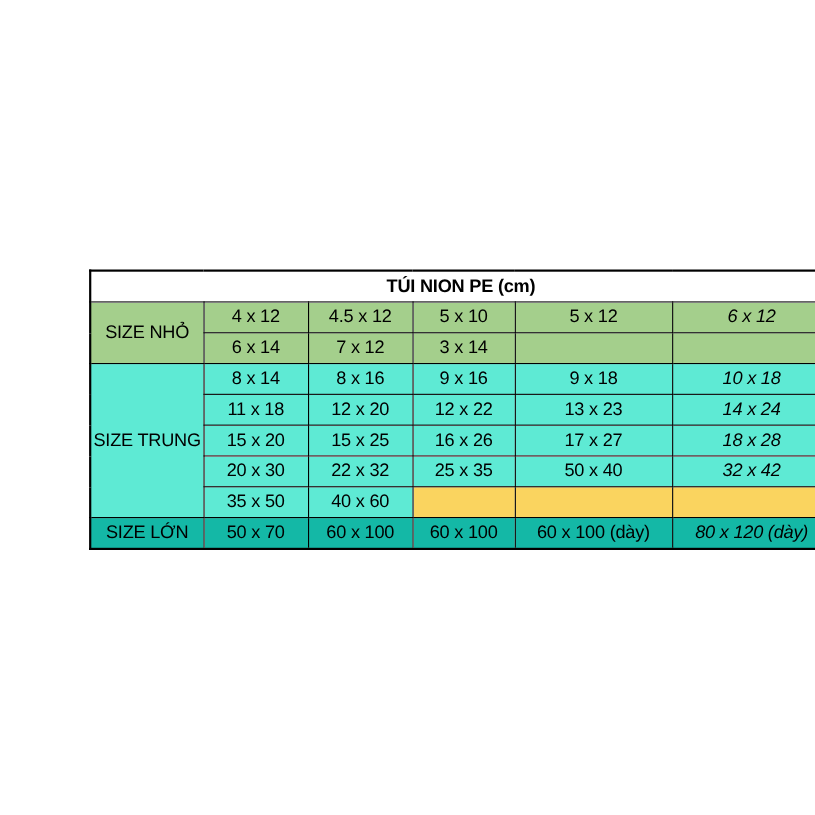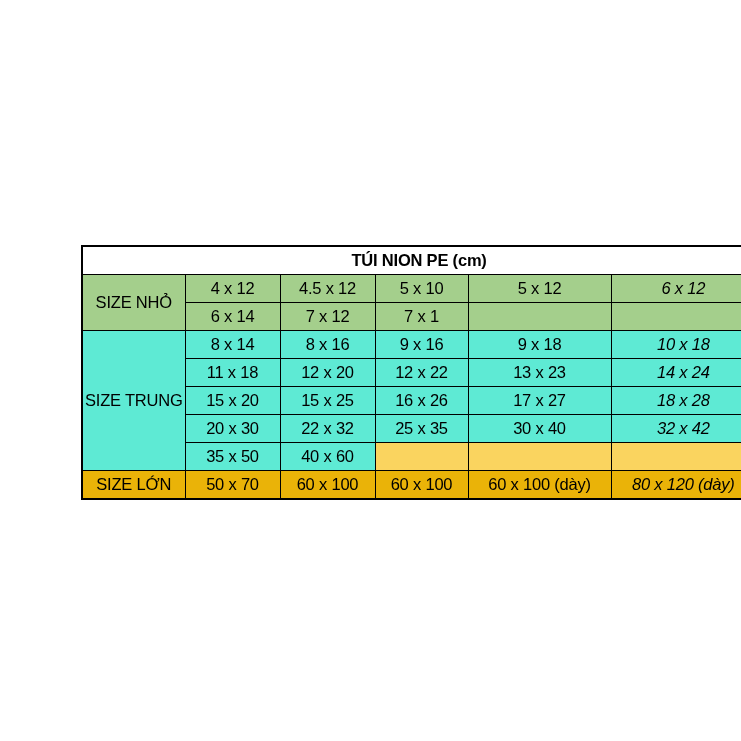--- a/index.html
+++ b/index.html
@@ -60,21 +60,21 @@
     border-bottom: 2px solid #000000;
   }
   .label-cell {
     font-weight: normal;
     font-size: 16.5px;
     letter-spacing: -0.3px;
     line-height: 1.15;
   }
   .green { background: #a4cf8c; }
   .yellow { background: #5eead4; }
-  .gray  { background: #eab308; }
+  .gray  { background: #14b8a6; }
 
   
   .sep-light-left { border-left: 1px solid #ffffff; font-style: italic; }
 
   .blank-green { background: #a4cf8c; }
   .blank-yellow { background: #fad45f; }
 </style>
 </head>
 <body>
 
@@ -100,21 +100,21 @@
         <td class="green">4 x 12</td>
         <td class="green">4.5 x 12</td>
         <td class="green">5 x 10</td>
         <td class="green">5 x 12</td>
         <td class="green sep-light-left">6 x 12</td>
       </tr>
 
       <tr>
         <td class="green">6 x 14</td>
         <td class="green">7 x 12</td>
-        <td class="green">7 x 1</td>
+        <td class="green">3 x 14</td>
         <td class="green blank-green"></td>
         <td class="green blank-green sep-light-left"></td>
       </tr>
 
       <tr>
         <td class="yellow label-cell" rowspan="5">SIZE TRUNG</td>
         <td class="yellow">8 x 14</td>
         <td class="yellow">8 x 16</td>
         <td class="yellow">9 x 16</td>
         <td class="yellow">9 x 18</td>
@@ -134,21 +134,21 @@
         <td class="yellow">15 x 25</td>
         <td class="yellow">16 x 26</td>
         <td class="yellow">17 x 27</td>
         <td class="yellow sep-light-left">18 x 28</td>
       </tr>
 
       <tr>
         <td class="yellow">20 x 30</td>
         <td class="yellow">22 x 32</td>
         <td class="yellow">25 x 35</td>
-        <td class="yellow">30 x 40</td>
+        <td class="yellow">50 x 40</td>
         <td class="yellow sep-light-left">32 x 42</td>
       </tr>
 
       <tr>
         <td class="yellow">35 x 50</td>
         <td class="yellow">40 x 60</td>
         <td class="yellow blank-yellow"></td>
         <td class="yellow blank-yellow"></td>
         <td class="yellow blank-yellow sep-light-left"></td>
       </tr>

